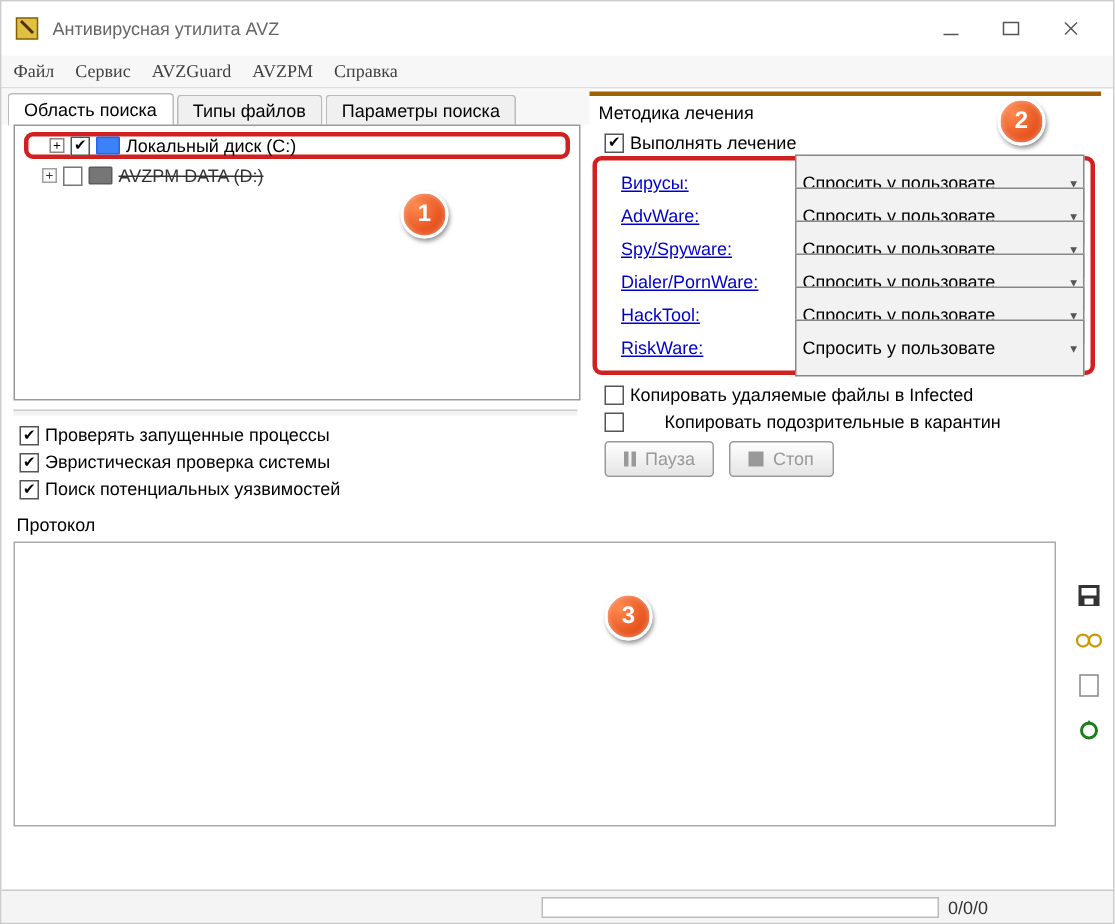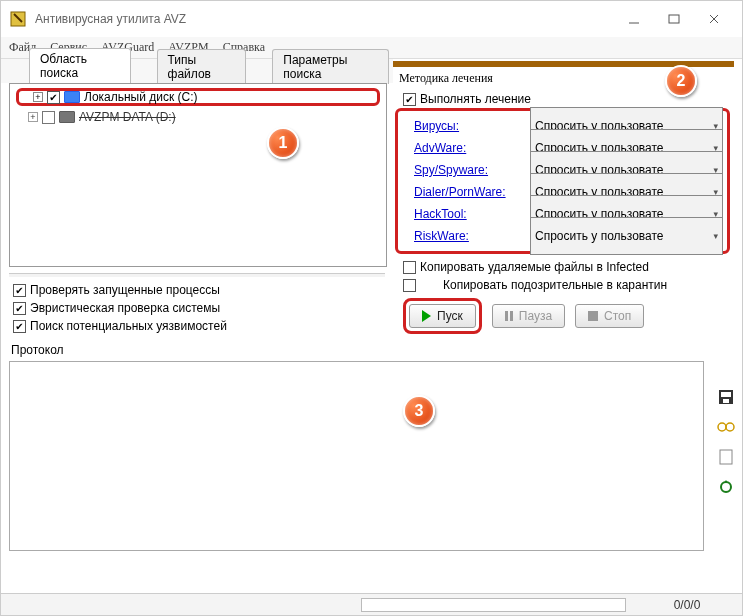--- a/index.html
+++ b/index.html
@@ -48,21 +48,20 @@
   }
   .tab {
     border: 1px solid #bbb;
     border-bottom: none;
     border-radius: 3px 3px 0 0;
     padding: 3px 10px;
     background:#f0f0f0;
     font-size:12px;
     position:relative;
     top:1px;
-    margin-left:24px;
   }
   .tab.active { background:#fff; border-bottom:1px solid #fff; }
   
   .row { display:flex; }
   .left-col { width: 392px; }
   .right-col { flex:1; padding-right:8px; }
   .tree-box {
     border: 1px solid #999;
     background:#fff;
     height: 184px;
@@ -161,21 +160,21 @@
     background:radial-gradient(circle at 30% 30%, #ff8a50, #d93400);
     border:2px solid #fff;
     box-shadow:1px 2px 3px rgba(0,0,0,.4), inset 0 0 4px rgba(255,255,255,.5);
     color:#fff;
     font-weight:bold;
     font-size:16px;
     display:flex;align-items:center;justify-content:center;
   }
   .statusbar{position:absolute;bottom:0;left:0;right:0;height:22px;border-top:1px solid #ccc;background:#f4f4f4;display:flex;align-items:center;}
   .statusbar .progress{flex:1;height:14px;margin:0 6px 0 360px;border:1px solid #bbb;background:#fff;}
-  .statusbar .stats{width:110px;text-align:center;font-size:12px;color:#333;}
+  .statusbar .stats{width:110px;font-size:12px;color:#333;}
 </style>
 </head>
 <body>
 
 <div class="titlebar">
   <span class="app-icon">
     <svg width="18" height="18">
         <rect x="2" y="2" width="14" height="14" fill="#e0c040" stroke="#806000"></rect>
         <path d="M5 4 L13 12" stroke="#503000" stroke-width="2"></path>
       </svg>
@@ -240,21 +239,21 @@
           <span>Эвристическая проверка системы</span>
         </div>
       <div class="check-row">
           <span class="chk checked"></span>
           <span>Поиск потенциальных уязвимостей</span>
         </div>
     </div>
   </div>
 
   <div class="right-col">
-    <div class="group-title" style="margin-top:2px;border-top:6px solid #a16207;padding-top:4px;font-family:Liberation Serif, serif;">Методика лечения</div>
+    <div class="group-title" style="margin-top:2px;border-top:3px solid #a16207;padding-top:4px;">Методика лечения</div>
     <div class="check-row" style="padding-left:10px;">
       <span class="chk checked"></span>
       <span>Выполнять лечение</span>
     </div>
     <div class="treat-grid">
       <div class="treat-row">
         <a class="treat-link">Вирусы:</a>
         <div class="selbox">
             <span>Спросить у пользовате</span>
             <span class="arrw">▾</span>
@@ -299,26 +298,20 @@
     <div class="check-row" style="padding-left:10px;">
         <span class="chk"></span>
         <span>Копировать удаляемые файлы в  Infected</span>
       </div>
     <div class="check-row" style="padding-left:10px;gap:27px;">
         <span class="chk"></span>
         <span>Копировать подозрительные в  карантин</span>
       </div>
 
     <div class="btnrow">
-      <span class="start-highlight">
-        <div class="btn start">
-            <span class="play"></span>
-            <span>Пуск</span>
-          </div>
-      </span>
       <div class="btn disabled">
           <span class="pause">
             <span></span>
             <span></span>
           </span>
           <span>Пауза</span>
         </div>
       <div class="btn disabled">
           <span class="stop"></span>
           <span>Стоп</span>

